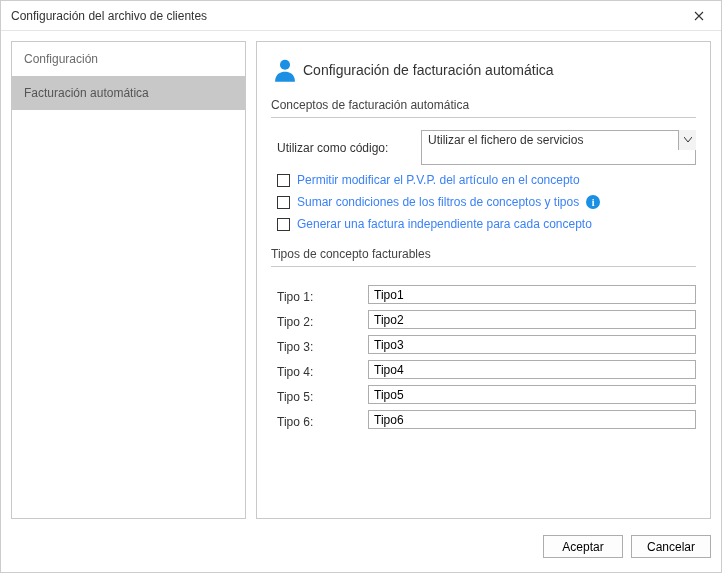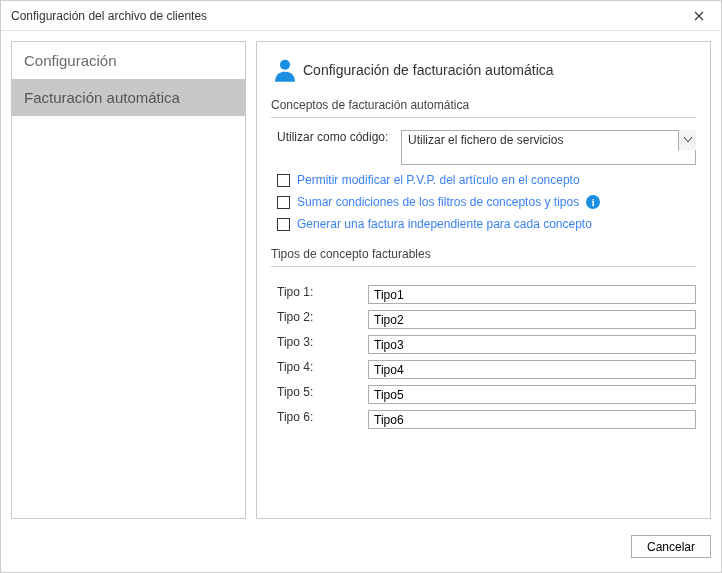--- a/index.html
+++ b/index.html
@@ -35,21 +35,21 @@
     gap: 10px;
     height: 498px;
   }
   .sidebar {
     width: 235px;
     border: 1px solid #c9c9c9;
     background: #fff;
   }
   .sidebar-item {
     padding: 10px 12px;
-    font-size: 15px;
+    font-size: 12px;
     color: #6b6b6b;
     cursor: pointer;
   }
   .sidebar-item.active {
     background: #c8c8c8;
     color: #555;
   }
   .main {
     flex: 1;
     border: 1px solid #c9c9c9;
@@ -68,21 +68,22 @@
   .heading-title { font-size: 14px; color: #333; }
   .group-label {
     font-size: 12px;
     color: #444;
     border-bottom: 1px solid #c9c9c9;
     padding-bottom: 5px;
     margin-bottom: 12px;
   }
   .row {
     display: flex;
-    gap: 4px;
+    align-items: center;
+    gap: 24px;
     margin-bottom: 8px;
     padding-left: 6px;
   }
   .row label.fixed {
     width: 120px;
     color: #333;
   }
   .select-wrap {
     flex: 1;
     position: relative;
@@ -130,21 +131,21 @@
     font-size: 10px;
     font-weight: bold;
     display: inline-flex;
     align-items: center; justify-content: center;
     font-family: Georgia, serif;
     cursor: pointer;
   }
   .types-group { margin-top: 6px; }
   .type-row {
     display: flex;
-    align-items: flex-start;
+    align-items: flex-end;
     gap: 8px;
     padding-left: 6px;
     margin-bottom: 6px;
   }
   .type-row .tlabel {
     width: 70px;
     color: #333;
   }
   .type-row input[type="text"] {
     flex: 1;
@@ -254,14 +255,15 @@
       </div>
       <div class="type-row">
         <span class="tlabel">Tipo 6:</span>
         <input type="text" value="Tipo6" style="">
       </div>
     </div>
   </div>
 </div>
 
 <div class="footer">
+  <button class="btn">Aceptar</button>
   <button class="btn">Cancelar</button>
 </div>
 
 </body></html>

